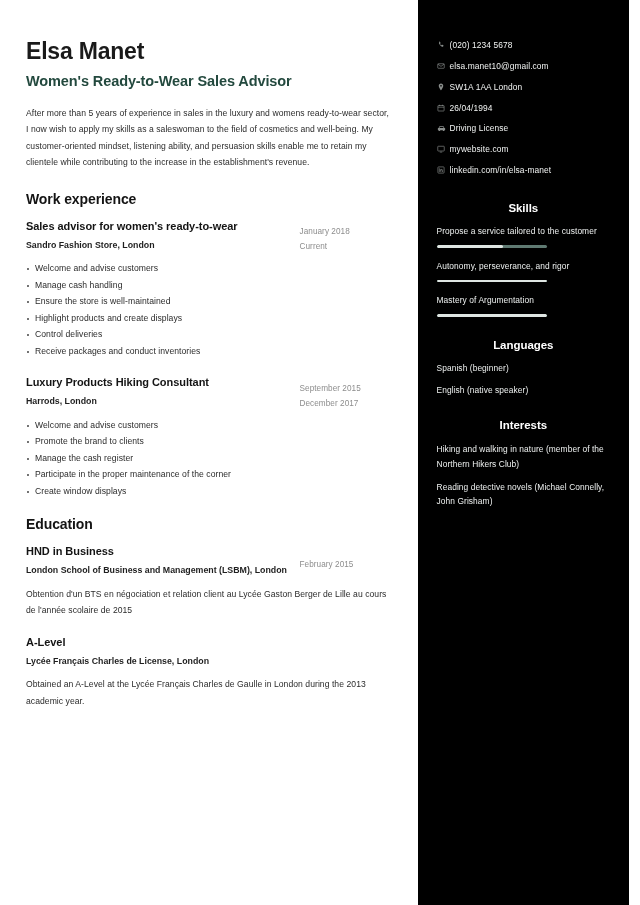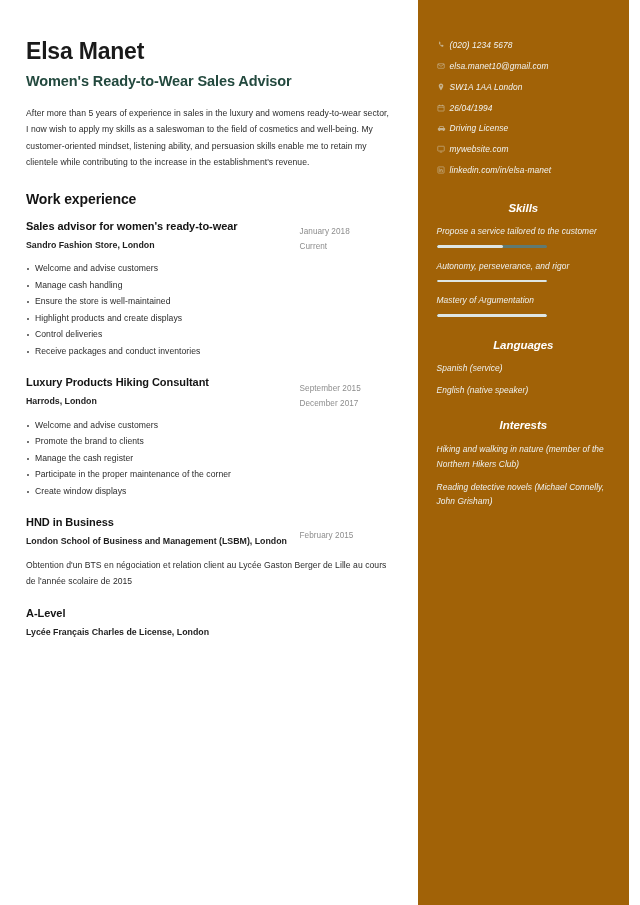--- a/index.html
+++ b/index.html
@@ -132,24 +132,23 @@
     letter-spacing: 0.05px;
     margin-top: 2px;
   }
 
   .section-education { margin-top: 9px; }
 
   
   .sidebar {
     width: 215px;
     height: 100%;
-    background: #a16207;
+    background: #000000;
     padding: 40px 19px 0 19px;
     color: #ffffff;
-    font-style: italic;
   }
 
   .contact-list { list-style: none; margin-bottom: 26px; }
 
   .contact-item {
     display: flex;
     align-items: flex-start;
     margin-bottom: 9.5px;
   }
 
@@ -272,20 +271,21 @@
           <ul class="bullets">
             <li>Welcome and advise customers</li>
             <li>Promote the brand to clients</li>
             <li>Manage the cash register</li>
             <li>Participate in the proper maintenance of the corner</li>
             <li>Create window displays</li>
           </ul>
         </div>
       </div>
 
+    <div class="section-heading section-education">Education</div>
     <div id="education-container">
         <div class="entry">
           <div class="entry-head">
             <div class="entry-main">
               <div class="entry-title">HND in Business</div>
               <div class="entry-org">London School of Business and Management (LSBM), London</div>
             </div>
             <div class="entry-dates">
               <div class="entry-date">February 2015</div>
             </div>
@@ -293,20 +293,21 @@
           <div class="entry-desc">Obtention d'un BTS en négociation et relation client au Lycée Gaston Berger de Lille au cours de l'année scolaire de 2015</div>
         </div>
         <div class="entry">
           <div class="entry-head">
             <div class="entry-main">
               <div class="entry-title">A-Level</div>
               <div class="entry-org">Lycée Français Charles de License, London</div>
             </div>
             <div class="entry-dates"></div>
           </div>
+          <div class="entry-desc">Obtained an A-Level at the Lycée Français Charles de Gaulle in London during the 2013 academic year.</div>
         </div>
       </div>
 
   </div>
 
   <div class="sidebar">
 
     <ul class="contact-list" id="contact-container">
         <li class="contact-item">
           <span class="contact-icon">
@@ -390,21 +391,21 @@
             <div class="skill-bar">
               <div class="skill-fill" style="width: 100%;"></div>
             </div>
           </div>
         </div>
     </div>
 
     <div class="side-block">
       <div class="side-heading">Languages</div>
       <div id="languages-container">
-          <div class="side-line">Spanish (service)</div>
+          <div class="side-line">Spanish (beginner)</div>
           <div class="side-line">English (native speaker)</div>
         </div>
     </div>
 
     <div class="side-block">
       <div class="side-heading">Interests</div>
       <div id="interests-container">
           <div class="interest-line">Hiking and walking in nature (member of the Northern Hikers Club)</div>
           <div class="interest-line">Reading detective novels (Michael Connelly, John Grisham)</div>
         </div>

